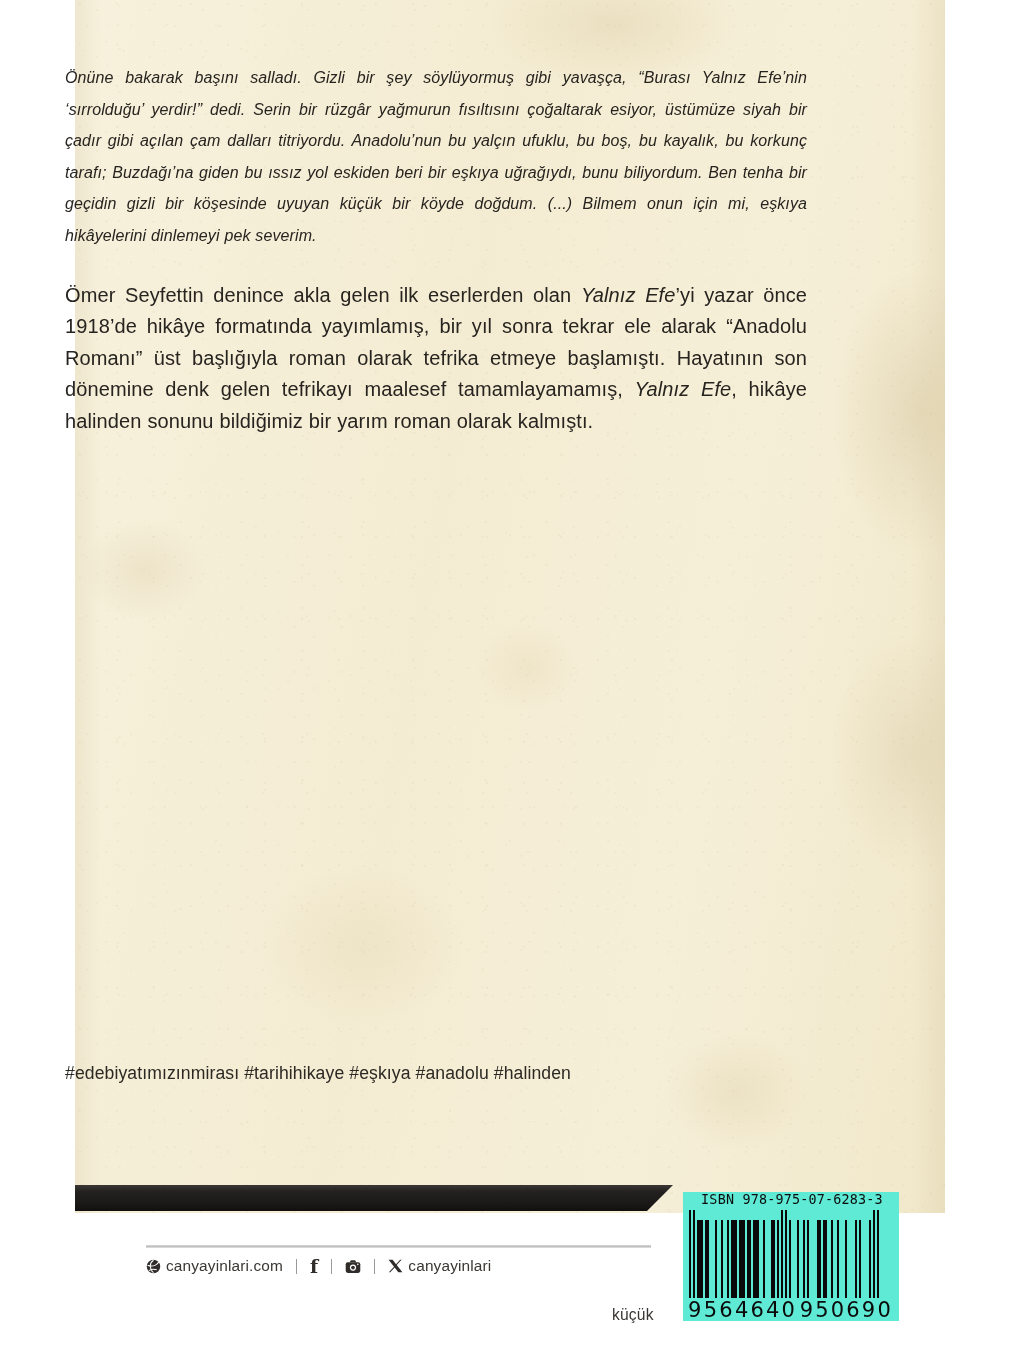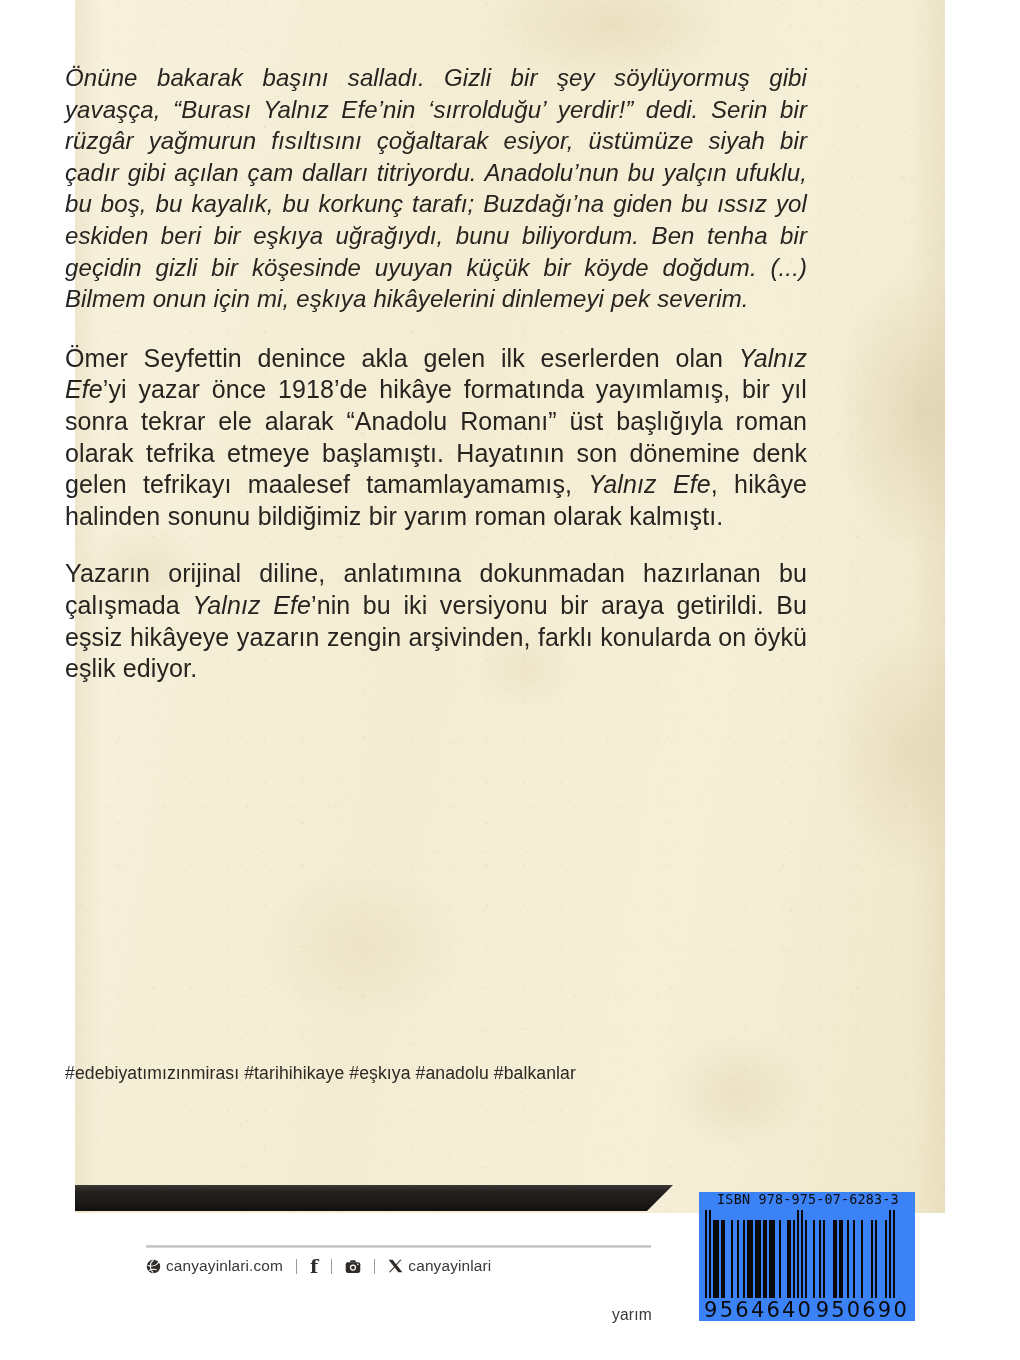--- a/index.html
+++ b/index.html
@@ -75,29 +75,29 @@
   .blurb {
     position: absolute;
     left: 65px;
     top: 62px;
     width: 742px;
     z-index: 3;
   }
   .para {
     margin: 0 0 26px 0;
     color: #272420;
-    font-size: 25px;
+    font-size: 20px;
     line-height: 31.6px;
     text-align: justify;
     letter-spacing: .1px;
     word-spacing: .3px;
   }
   .para.excerpt {
     font-style: italic;
-    font-size: 24px;
+    font-size: 16px;
     margin-bottom: 28px;
   }
   .para em {
     font-style: italic;
   }
 
   
   .hashtags {
     position: absolute;
     left: 65px;
@@ -201,23 +201,22 @@
     letter-spacing: .2px;
   }
 
   
   .barcode-box {
     position: absolute;
     left: 683px;
     top: 1192px;
     width: 216px;
     z-index: 6;
-    background: #3b82f6;
+    background: #5eead4;
     text-align: center;
-    margin-left: 16px;
   }
   .isbn-text {
     font-family: "DejaVu Sans Mono", monospace;
     font-size: 13.4px;
     letter-spacing: .2px;
     color: #0c0c0c;
     margin: 0 0 3px 2px;
     white-space: nowrap;
   }
   .bars {
@@ -248,24 +247,23 @@
 <div class="cover">
 
   <div class="paper"></div>
 
   <div class="blurb">
 
     <p class="para excerpt">Önüne bakarak başını salladı. Gizli bir şey söylüyormuş gibi yavaşça, “Burası Yalnız Efe’nin ‘sırrolduğu’ yerdir!” dedi. Serin bir rüzgâr yağmurun fısıltısını çoğaltarak esiyor, üstümüze siyah bir çadır gibi açılan çam dalları titriyordu. Anadolu’nun bu yalçın ufuklu, bu boş, bu kayalık, bu korkunç tarafı; Buzdağı’na giden bu ıssız yol eskiden beri bir eşkıya uğrağıydı, bunu biliyordum. Ben tenha bir geçidin gizli bir köşesinde uyuyan küçük bir köyde doğdum. (...) Bilmem onun için mi, eşkıya hikâyelerini dinlemeyi pek severim.</p>
 
     <p class="para"><span>Ömer Seyfettin denince akla gelen ilk eserlerden olan </span><em>Yalnız Efe</em><span>’yi yazar önce 1918’de hikâye formatında yayımlamış, bir yıl sonra tekrar ele alarak “Anadolu Romanı” üst başlığıyla roman olarak tefrika etmeye başlamıştı. Hayatının son dönemine denk gelen tefrikayı maalesef tamamlayamamış, </span><em>Yalnız Efe</em><span>, hikâye halinden sonunu bildiğimiz bir yarım roman olarak kalmıştı.</span></p>
 
-    <p class="para"><span>Yazarın orijinal diline, anlatımına dokunmadan hazırlanan bu çalışmada </span><em>Yalnız Efe</em><span>’nin bu iki versiyonu bir araya getirildi. Bu eşsiz hikâyeye yazarın zengin arşivinden, farklı konularda on öykü eşlik ediyor.</span></p>
   </div>
 
-  <div class="hashtags">#edebiyatımızınmirası #tarihihikaye #eşkıya #anadolu #balkanlar</div>
+  <div class="hashtags">#edebiyatımızınmirası #tarihihikaye #eşkıya #anadolu #halinden</div>
 
   <div class="band-wrap">
     <div class="band"></div>
   </div>
 
   <div class="publisher">
 
 
     <div class="rule"></div>
 
@@ -298,21 +296,21 @@
       <span class="sep"></span>
       <span class="ic">
         <svg width="15" height="14" viewBox="0 0 16 15" aria-hidden="true">
           <path d="M0.6 0.8 L6.4 8.2 L0.9 14.2 L2.4 14.2 L7.1 9.1 L11.0 14.2 L15.4 14.2 L9.3 6.4 L14.5 0.8 L13.0 0.8 L8.6 5.6 L4.9 0.8 Z" fill="#2f2c29"></path>
         </svg>
       </span>
       <span class="txt">canyayinlari</span>
     </div>
   </div>
 
-  <div class="genre">yarım</div>
+  <div class="genre">küçük</div>
 
   <div class="barcode-box">
     <div class="isbn-text">ISBN 978-975-07-6283-3</div>
     <div class="bars" id="barcode-bars">
         <i class=" t" style="width:2px"></i>
         <i class="g t" style="width:2px"></i>
         <i class=" t" style="width:2px"></i>
         <i class="g" style="width:2px"></i>
         <i class="" style="width:2px"></i>
         <i class="" style="width:2px"></i>

